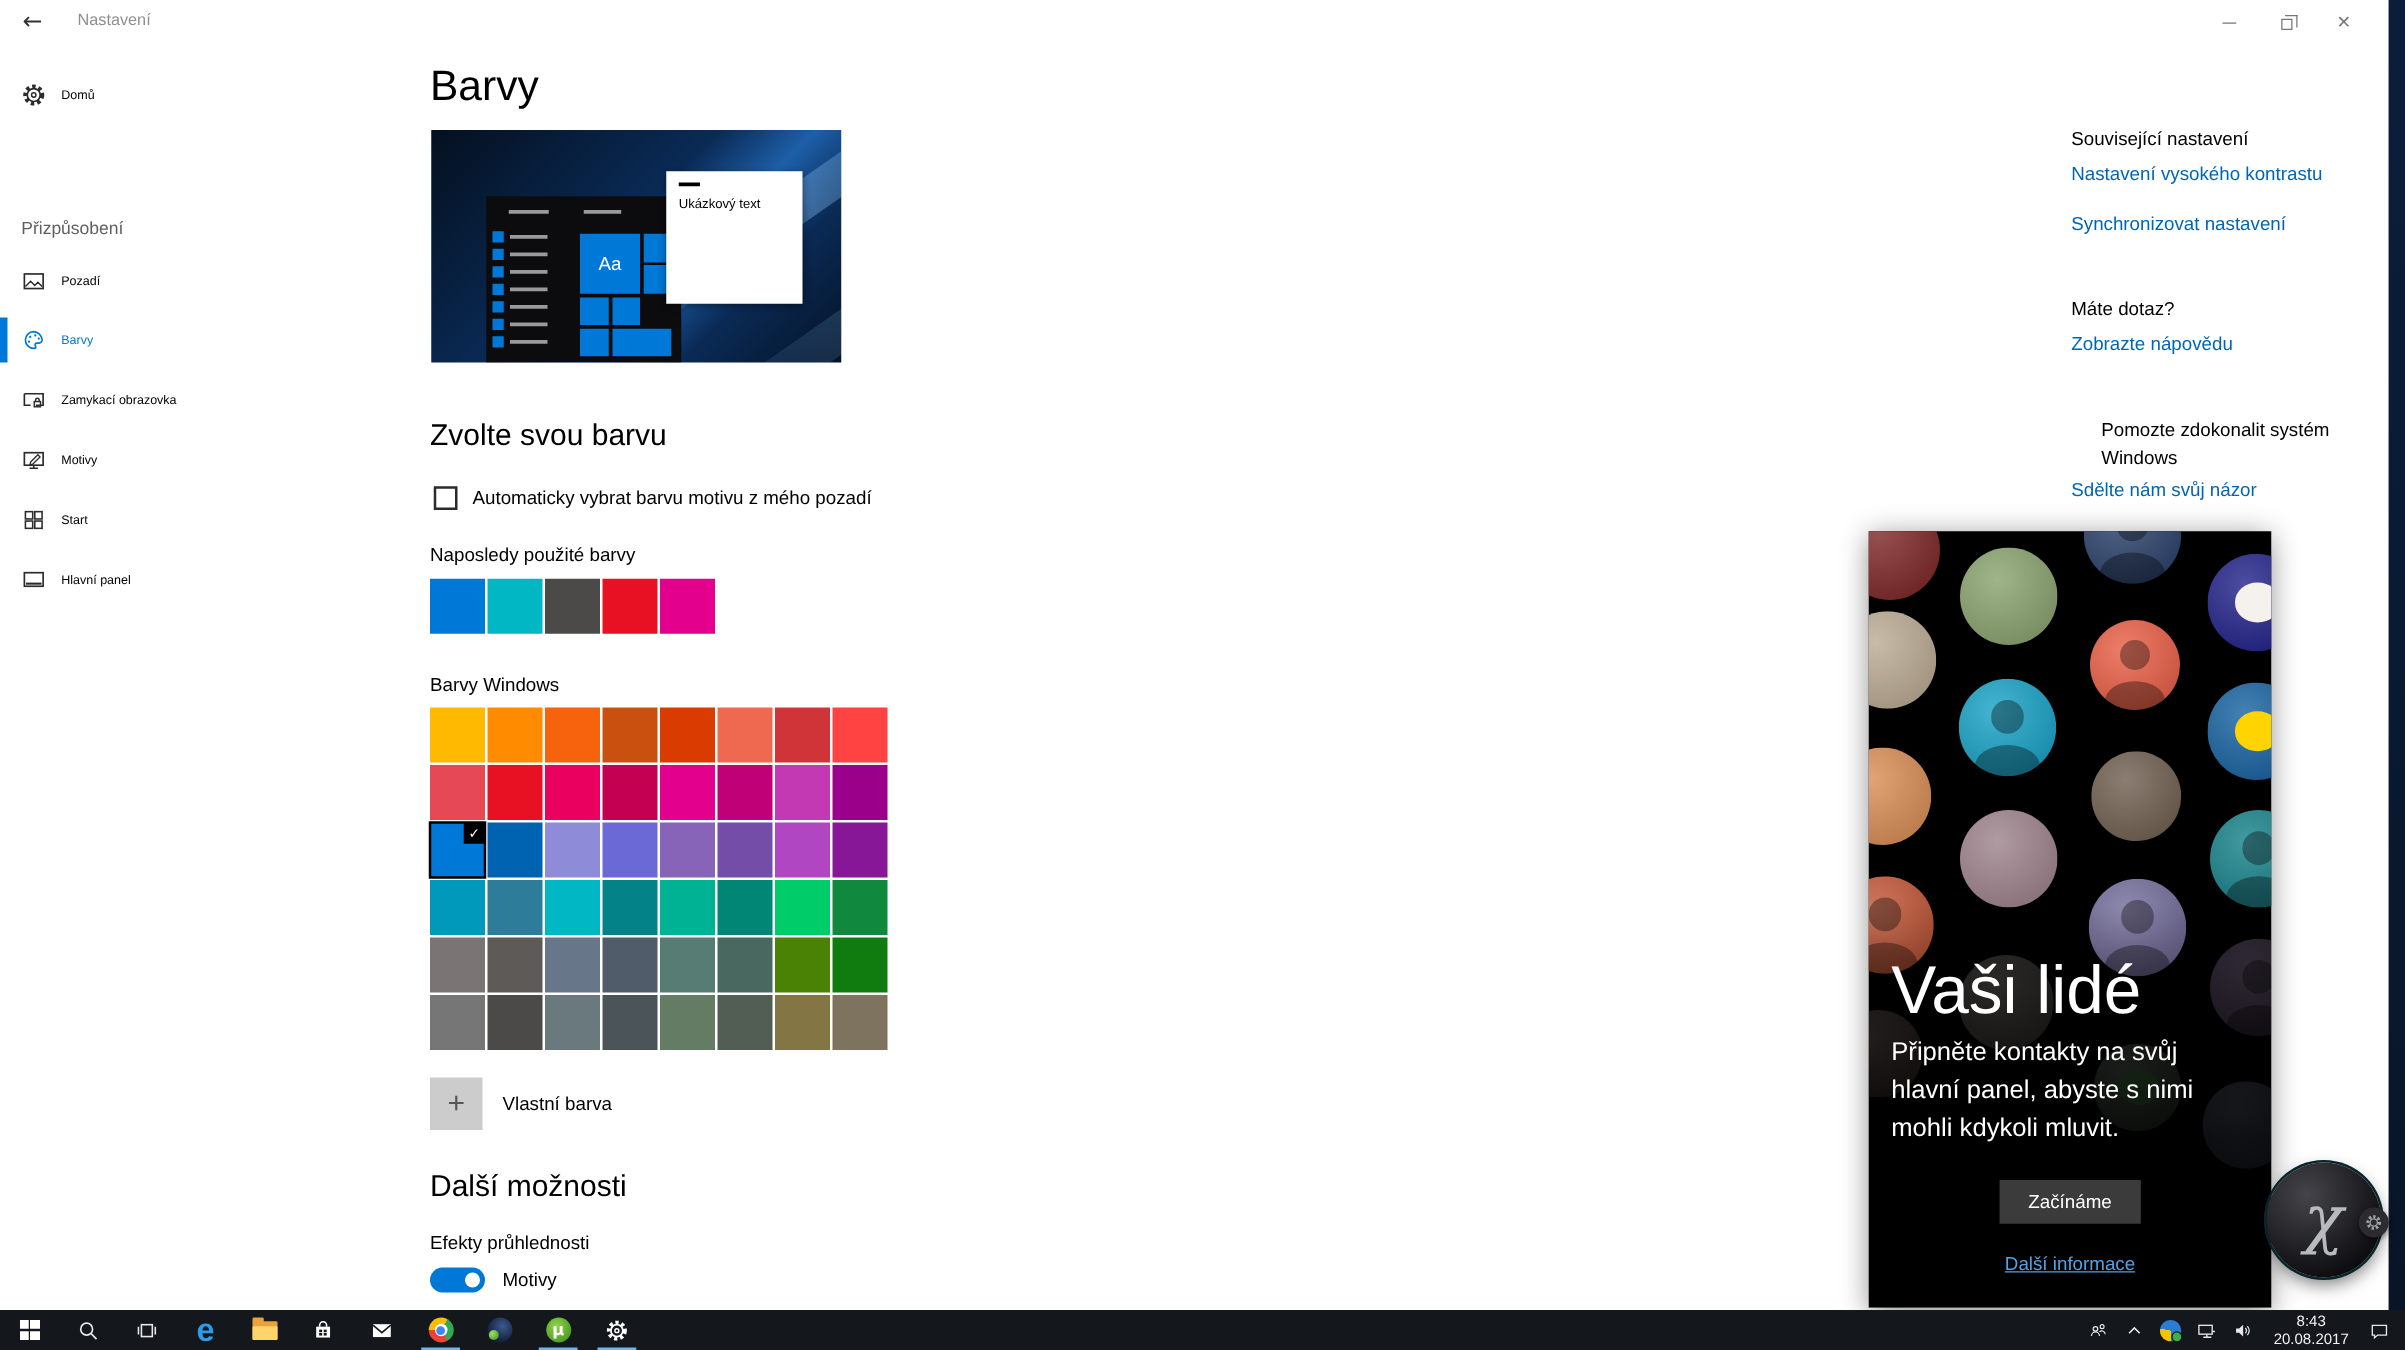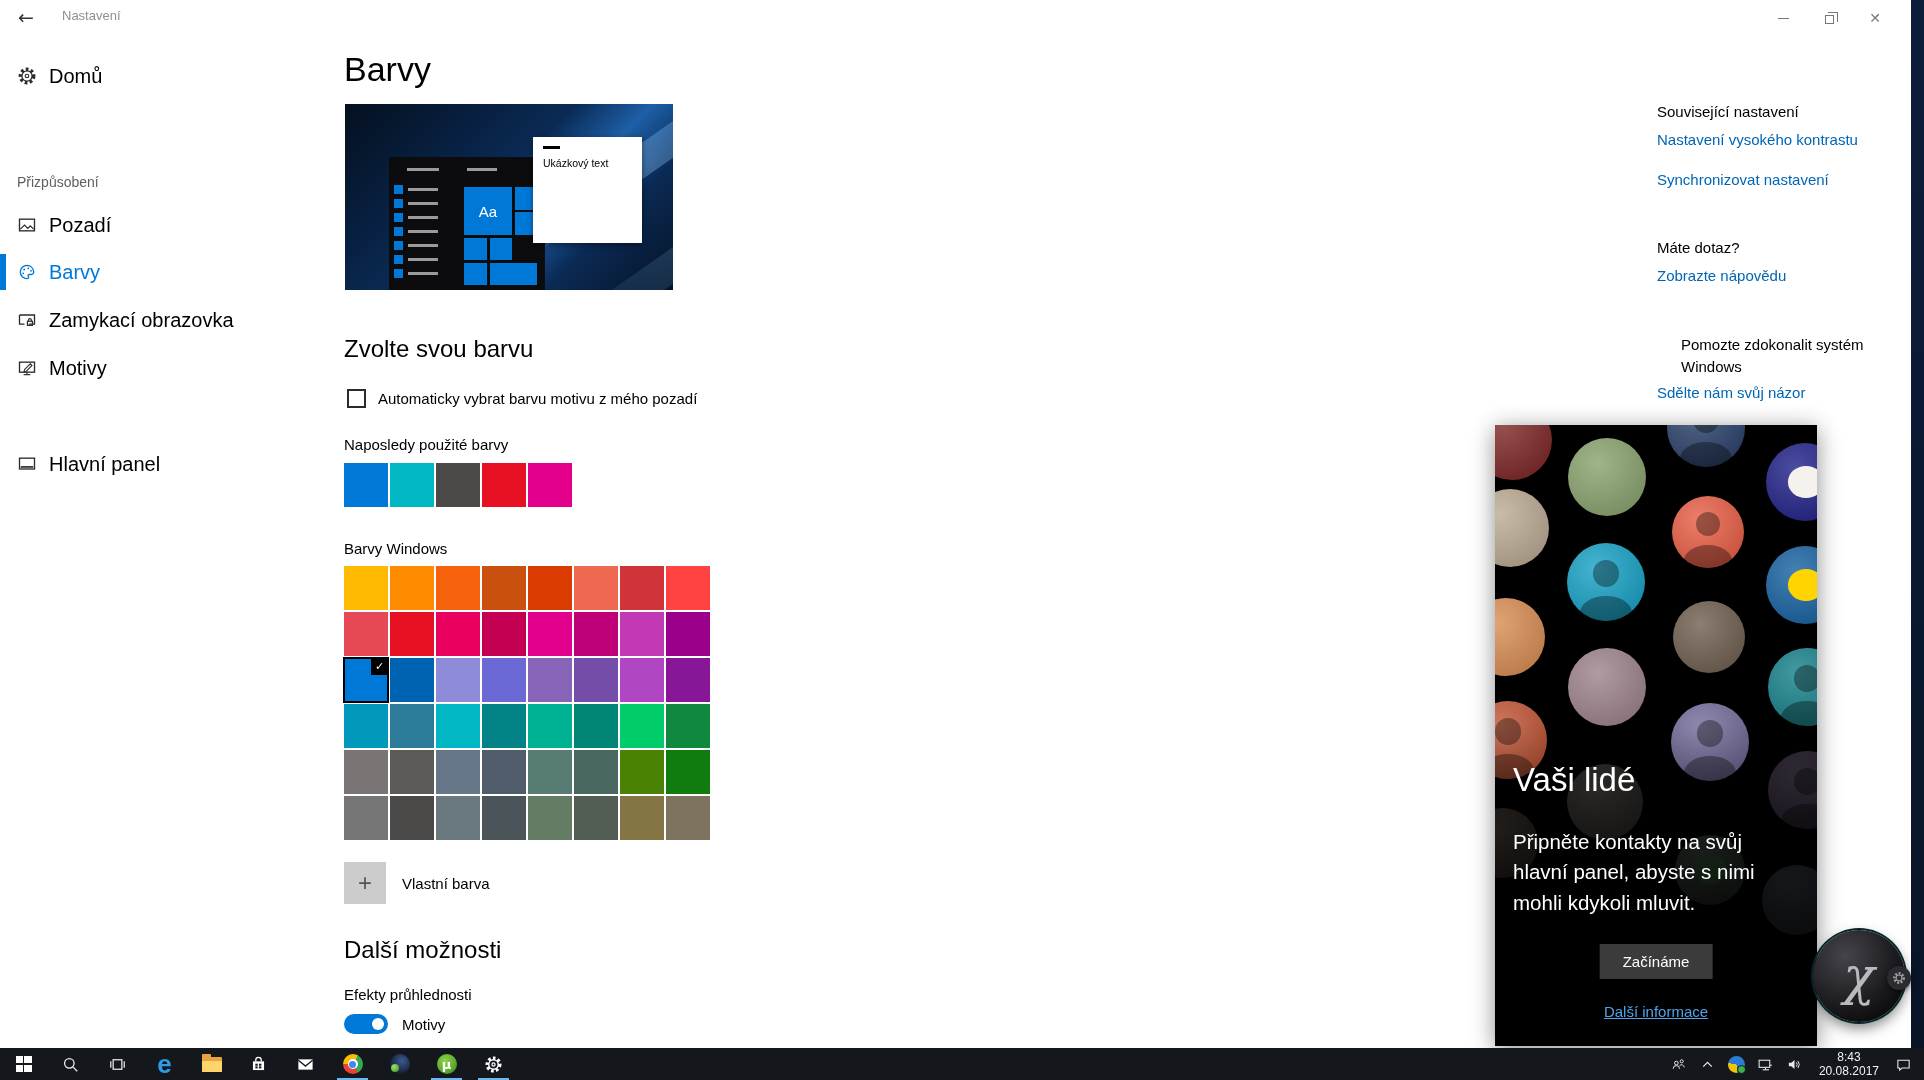--- a/index.html
+++ b/index.html
@@ -17,21 +17,21 @@
   .win-controls { position:absolute; right:13px; top:0; height:36px; display:flex; }
   .wc { width:46px; height:36px; display:flex; align-items:center; justify-content:center; color:#777; }
   .wc .min-bar { width:11px; height:1px; background:#777; }
   .wc .restore-box { width:9px; height:9px; border:1px solid #777; position:relative; background:#fff; margin-top:2px; }
   .wc .restore-box::before { content:""; position:absolute; left:2px; top:-4px; width:9px; height:9px; border:1px solid #777; border-left:none; border-bottom:none; }
   .wc.close { font-family:"DejaVu Sans",sans-serif; font-size:14px; }
 
   
   .srow { position:absolute; left:0; width:305px; height:40px; display:flex; align-items:center; cursor:pointer; }
   .srow .sicon { width:20px; height:20px; margin-left:17px; margin-right:12px; color:#2b2b2b; flex:0 0 auto; }
-  .srow .slabel { font-size:20px; color:#000; }
+  .srow .slabel { font-size:10px; color:#000; }
   .srow.sel .slabel { color:#0078d7; }
   .srow.sel .sicon { color:#0078d7; }
   .srow.sel::before { content:""; position:absolute; left:0; top:2px; width:6px; height:36px; background:#0078d7; }
   .side-section { position:absolute; left:17px; font-size:14px; color:#5f5f5f; }
   .searchbox { position:absolute; left:15px; top:102px; width:290px; height:34px; border:2px solid #808080; background:#fff; display:flex; align-items:center; }
   .searchbox input { border:none; outline:none; flex:1; height:100%; padding:0 8px; font-size:14px; color:#111; font-family:inherit; background:transparent; }
   .searchbox input::placeholder { color:#2e2e2e; }
   .searchbox .mag { width:22px; height:22px; margin-right:6px; color:#444; }
 
   
@@ -81,21 +81,21 @@
 
   
   #people-popup { position:absolute; left:1495px; top:425px; width:322px; height:621px; background:#000; overflow:hidden; box-shadow:0 4px 22px rgba(0,0,0,.45); z-index:5; }
   .av { position:absolute; border-radius:50%; overflow:hidden; }
   .av.fade { opacity:.42; }
   .av .sil { position:absolute; inset:0; }
   .av .sil::before { content:""; position:absolute; left:50%; top:22%; width:34%; height:34%; margin-left:-17%; border-radius:50%; background:rgba(0,0,0,.35); }
   .av .sil::after { content:""; position:absolute; left:50%; bottom:-12%; width:66%; height:44%; margin-left:-33%; border-radius:50% 50% 0 0; background:rgba(0,0,0,.35); }
   .av .obj { position:absolute; left:28%; top:30%; width:46%; height:40%; border-radius:50%; }
   .pp-shade { position:absolute; inset:0; background:linear-gradient(180deg,rgba(0,0,0,0) 48%,rgba(0,0,0,.55) 78%); }
-  .pp-title { position:absolute; left:18px; top:336px; font-size:33px; font-weight:200; color:#fff; z-index:3; }
+  .pp-title { position:absolute; left:18px; top:336px; font-size:54px; font-weight:200; color:#fff; z-index:3; }
   .pp-desc { position:absolute; left:18px; top:402px; width:286px; font-size:20.5px; line-height:1.48; color:#fff; z-index:3; }
   .pp-btn { position:absolute; left:50%; transform:translateX(-50%); top:519px; background:#3b3b3b; color:#fff; font-size:15px; padding:9px 23px; border:none; cursor:pointer; z-index:3; font-family:inherit; }
   .pp-link { position:absolute; left:0; right:0; top:578px; text-align:center; font-size:15px; color:#4fa3e8; text-decoration:underline; cursor:pointer; z-index:3; }
 
   
   #promo-disc { position:absolute; left:1813px; top:930px; width:92px; height:92px; border-radius:50%; z-index:6;
     background:radial-gradient(circle at 35% 28%,#44444a,#1c1c20 55%,#050507 90%); box-shadow:0 0 0 2px #06262c,0 6px 14px rgba(0,0,0,.5); }
   #promo-disc .xglyph { position:absolute; inset:0; display:flex; align-items:center; justify-content:center;
     font-family:"DejaVu Serif",serif; font-style:italic; font-size:52px; color:#b9babd; }
   #promo-disc .gear-badge { position:absolute; right:-6px; top:36px; width:24px; height:24px; border-radius:50%; background:#2c2c30; color:#9fa3a8; display:flex; align-items:center; justify-content:center; box-shadow:0 2px 4px rgba(0,0,0,.5); }
@@ -200,20 +200,31 @@
       <svg viewBox="0 0 24 24">
           <rect x="3" y="5" width="18" height="12" fill="none" stroke="currentColor" stroke-width="1.6"></rect>
           <line x1="12" y1="17" x2="12" y2="20" stroke="currentColor" stroke-width="1.4"></line>
           <line x1="8" y1="20" x2="16" y2="20" stroke="currentColor" stroke-width="1.4"></line>
           <path d="M9 14 l7-7 2 2 -7 7 -2.6 0.6z" fill="#fff" stroke="currentColor" stroke-width="1.3"></path>
         </svg>
     </span>
     <span class="slabel">Motivy</span>
   </div>
 
+  <div class="srow" style="top:396px">
+    <span class="sicon">
+      <svg viewBox="0 0 24 24">
+          <rect x="4" y="4" width="7" height="7" fill="none" stroke="currentColor" stroke-width="1.5"></rect>
+          <rect x="13" y="4" width="7" height="7" fill="none" stroke="currentColor" stroke-width="1.5"></rect>
+          <rect x="4" y="13" width="7" height="7" fill="none" stroke="currentColor" stroke-width="1.5"></rect>
+          <rect x="13" y="13" width="7" height="7" fill="none" stroke="currentColor" stroke-width="1.5"></rect>
+        </svg>
+    </span>
+    <span class="slabel">Start</span>
+  </div>
 
   <div class="srow" style="top:444px">
     <span class="sicon">
       <svg viewBox="0 0 24 24">
           <rect x="3" y="5" width="18" height="13" fill="none" stroke="currentColor" stroke-width="1.6"></rect>
           <rect x="4.5" y="14.5" width="15" height="2" fill="currentColor"></rect>
         </svg>
     </span>
     <span class="slabel">Hlavní panel</span>
   </div>

